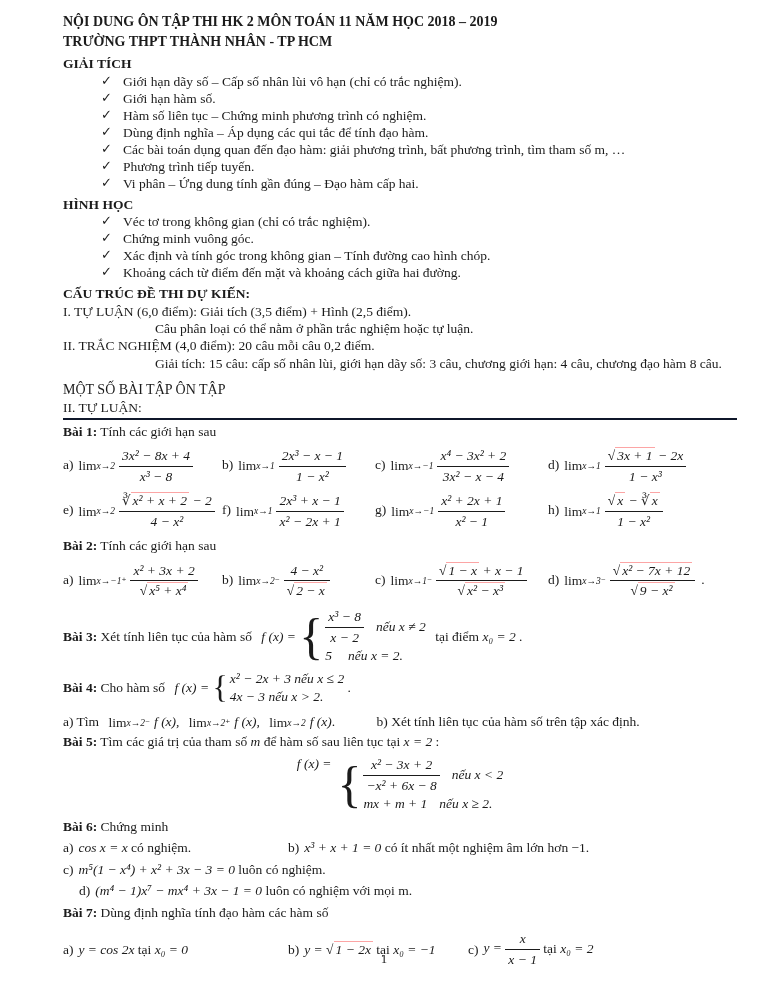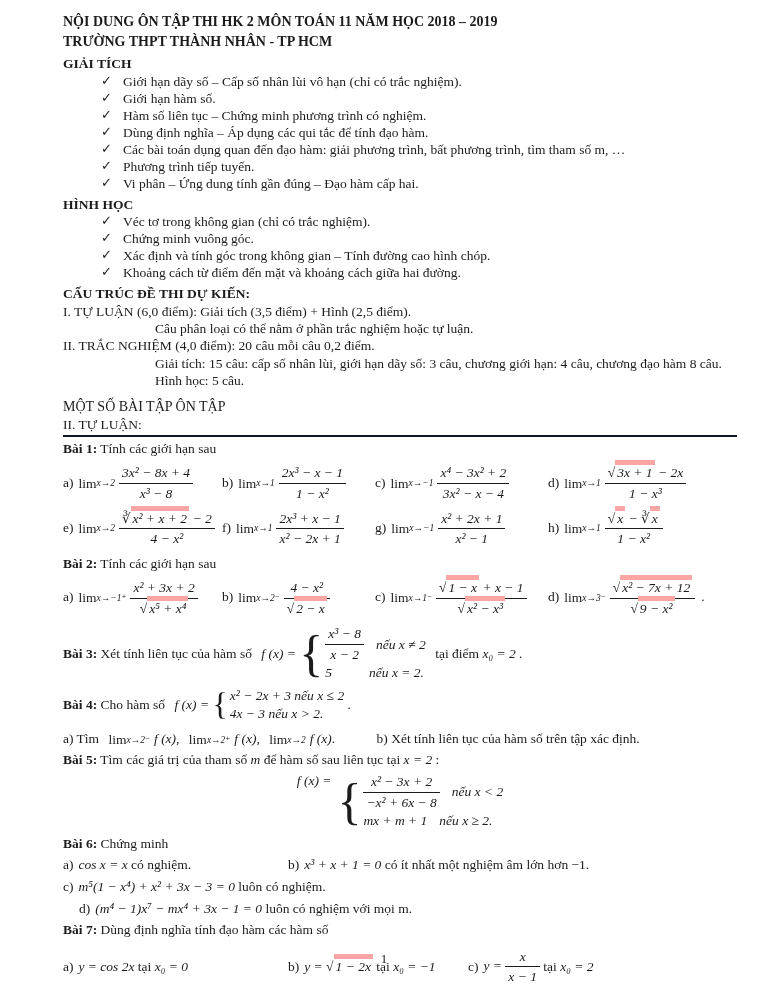--- a/index.html
+++ b/index.html
@@ -32,30 +32,30 @@
   .tag{margin-right:5px;}
   .math{font-style:italic;white-space:nowrap;}
   .lim{display:inline-flex;flex-direction:row;align-items:center;vertical-align:middle;font-style:normal;margin-right:4px;}
   .lim-word{line-height:1;}
   .lim-sub{font-size:9.5px;line-height:1.1;font-style:italic;}
   .frac{display:inline-block;vertical-align:middle;text-align:center;}
   .frac .num{display:block;border-bottom:1px solid #1b1b1b;padding:0 3px 1px 3px;}
   .frac .den{display:block;padding:1px 3px 0 3px;}
   .sqrt{white-space:nowrap;}
   .rad-sign{font-style:normal;}
-  .rad{border-top:5px solid #fca5a5;padding:0 2px;}
+  .rad{border-top:1px solid #fca5a5;padding:0 2px;}
   .cases{display:inline-flex;align-items:center;vertical-align:middle;}
   .brace{font-style:normal;font-weight:400;line-height:0.85;margin-right:2px;}
   .brace-lg{font-size:50px;}
   .brace-md{font-size:32px;}
   .case-rows{display:inline-block;text-align:left;}
   .case-row{display:flex;align-items:center;gap:12px;margin:1px 0;}
   .cond{font-style:italic;}
   .inline-mid > *{vertical-align:middle;}
-  .gap-l{margin-left:25px;}
+  .gap-l{margin-left:4px;}
   .gap-s{margin-left:6px;}
   .center-row{display:flex;justify-content:center;margin:4px 0;}
   .footer{position:absolute;bottom:26px;left:0;width:100%;text-align:center;font-size:13px;}
 </style>
 </head>
 <body>
 
 <div class="doc">
   <div class="content">
 
@@ -116,21 +116,20 @@
 
     <div class="sec-head">CẤU TRÚC ĐỀ THI DỰ KIẾN:</div>
     <div class="plain-line">
       <span class="bold">I. TỰ LUẬN (6,0 điểm):</span><span> Giải tích (3,5 điểm) + Hình (2,5 điểm).</span>
     </div>
     <div class="note-line">Câu phân loại có thể nằm ở phần trắc nghiệm hoặc tự luận.</div>
     <div class="plain-line">
       <span class="bold">II. TRẮC NGHIỆM (4,0 điểm):</span><span> 20 câu mỗi câu 0,2 điểm.</span>
     </div>
     <div class="note-line">Giải tích: 15 câu: cấp số nhân lùi, giới hạn dãy số: 3 câu, chương giới hạn: 4 câu, chương đạo hàm 8 câu.</div>
-    <div class="note-line">Hình học: 5 câu.</div>
 
     <div class="big-title t-center">MỘT SỐ BÀI TẬP ÔN TẬP</div>
     <div class="ruled">
       <span class="bold">II. TỰ LUẬN:</span>
     </div>
 
     <div class="ex-block">
       <div>
         <span class="ex-label">Bài 1:</span>
         <span>Tính các giới hạn sau</span>

